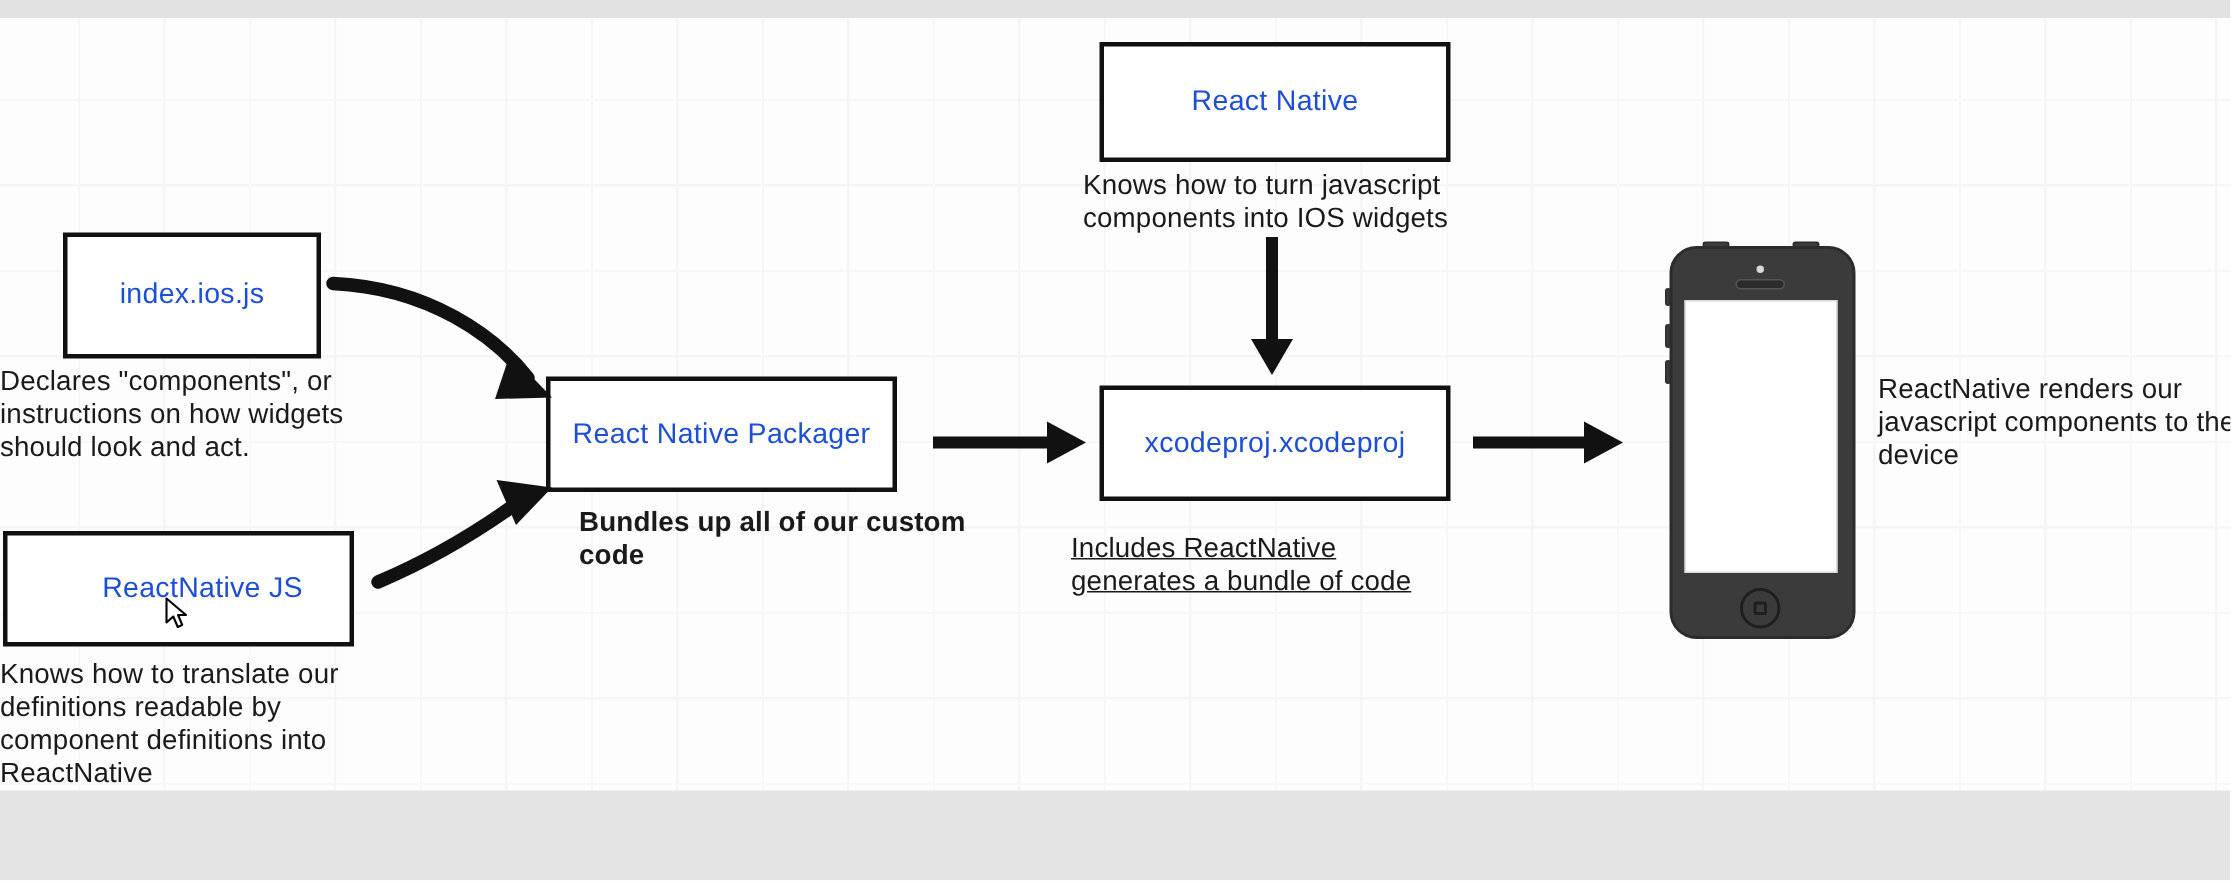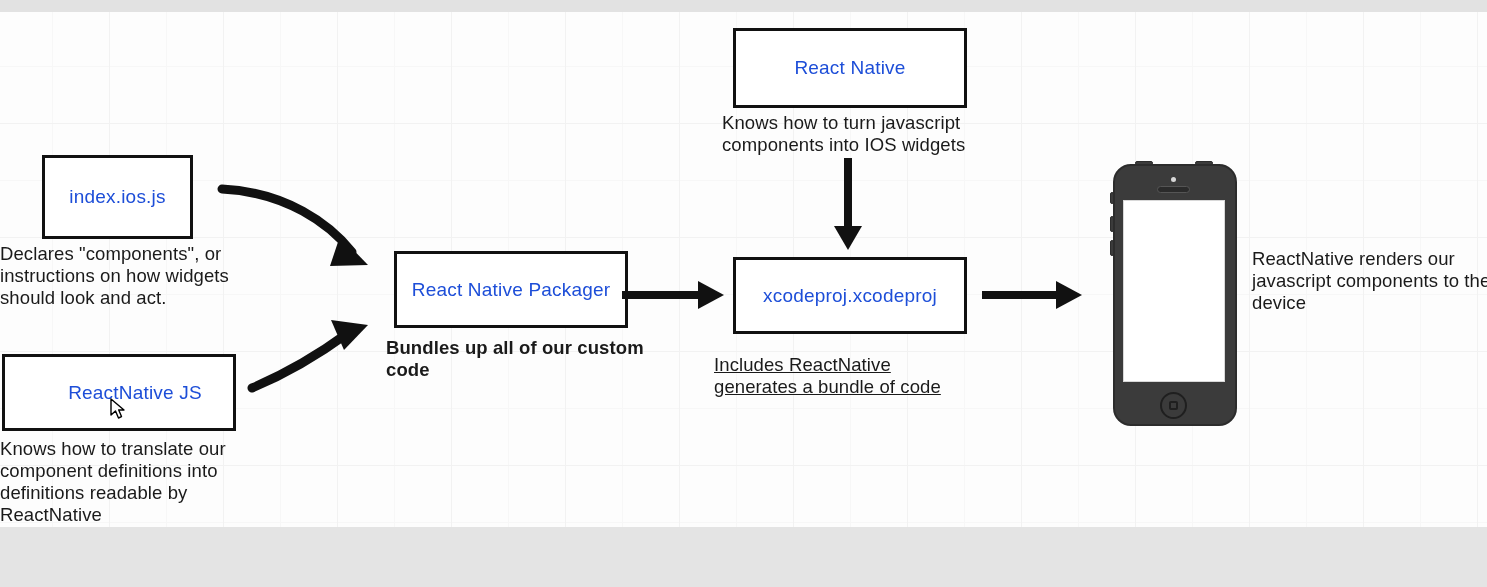--- a/index.html
+++ b/index.html
@@ -176,42 +176,42 @@
 </style>
 </head>
 <body>
 
 <div id="screen">
 
   <div class="top-bar"></div>
 
   <div class="canvas"></div>
 
-  <div class="node" style="left:42px; top:155px; width:151px; height:84px;">
+  <div class="node" style="left:42px; top:155px; width:172px; height:84px;">
     <span class="node-label">index.ios.js</span>
   </div>
 
   <div class="caption" style="left:0px; top:243px; width:260px;">
     <div>Declares "components", or</div>
     <div>instructions on how widgets</div>
     <div>should look and act.</div>
   </div>
 
   <div class="node" style="left:2px; top:354px; width:234px; height:77px;padding-left:32px;">
     <span class="node-label">ReactNative JS</span>
   </div>
 
   <div class="caption" style="left:0px; top:438px; width:270px;">
     <div>Knows how to translate our</div>
+    <div>definitions readable by</div>
     <div>component definitions into</div>
-    <div>definitions readable by</div>
     <div>ReactNative</div>
   </div>
 
-  <div class="node" style="left:394px; top:251px; width:234px; height:77px;">
+  <div class="node" style="left:364px; top:251px; width:234px; height:77px;">
     <span class="node-label">React Native Packager</span>
   </div>
 
   <div class="caption" style="left:386px; top:337px; width:260px;font-weight:bold;">
     <div>Bundles up all of our custom</div>
     <div>code</div>
   </div>
 
   <div class="node" style="left:733px; top:28px; width:234px; height:80px;">
     <span class="node-label">React Native</span>

